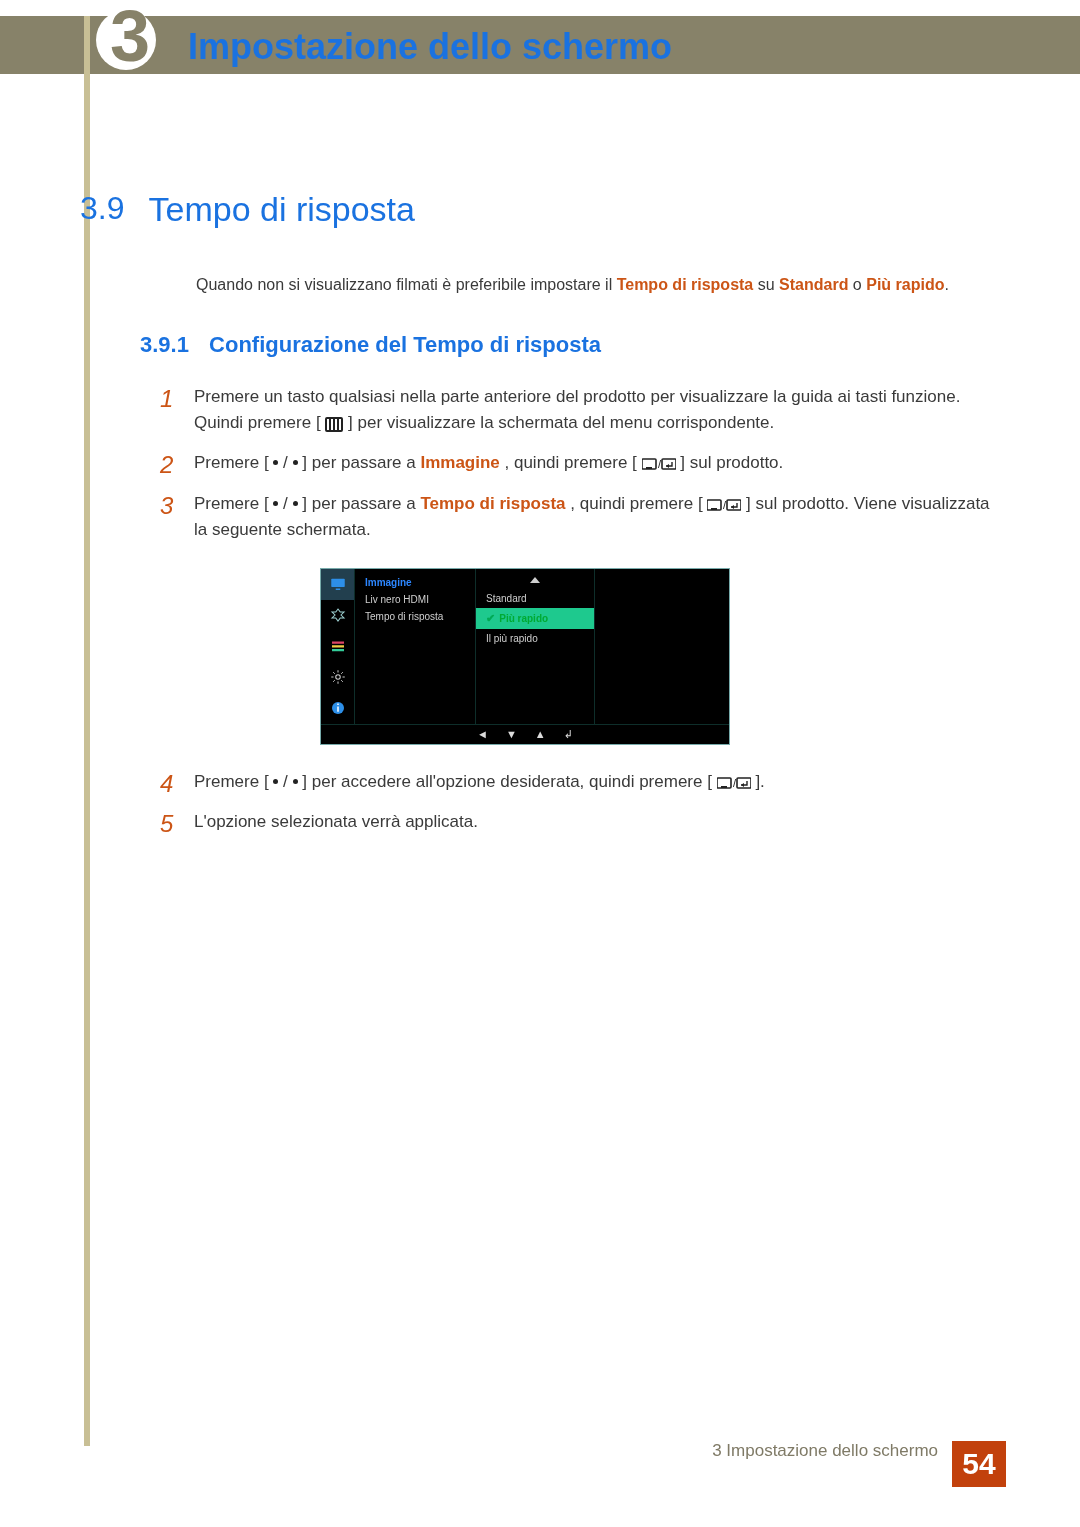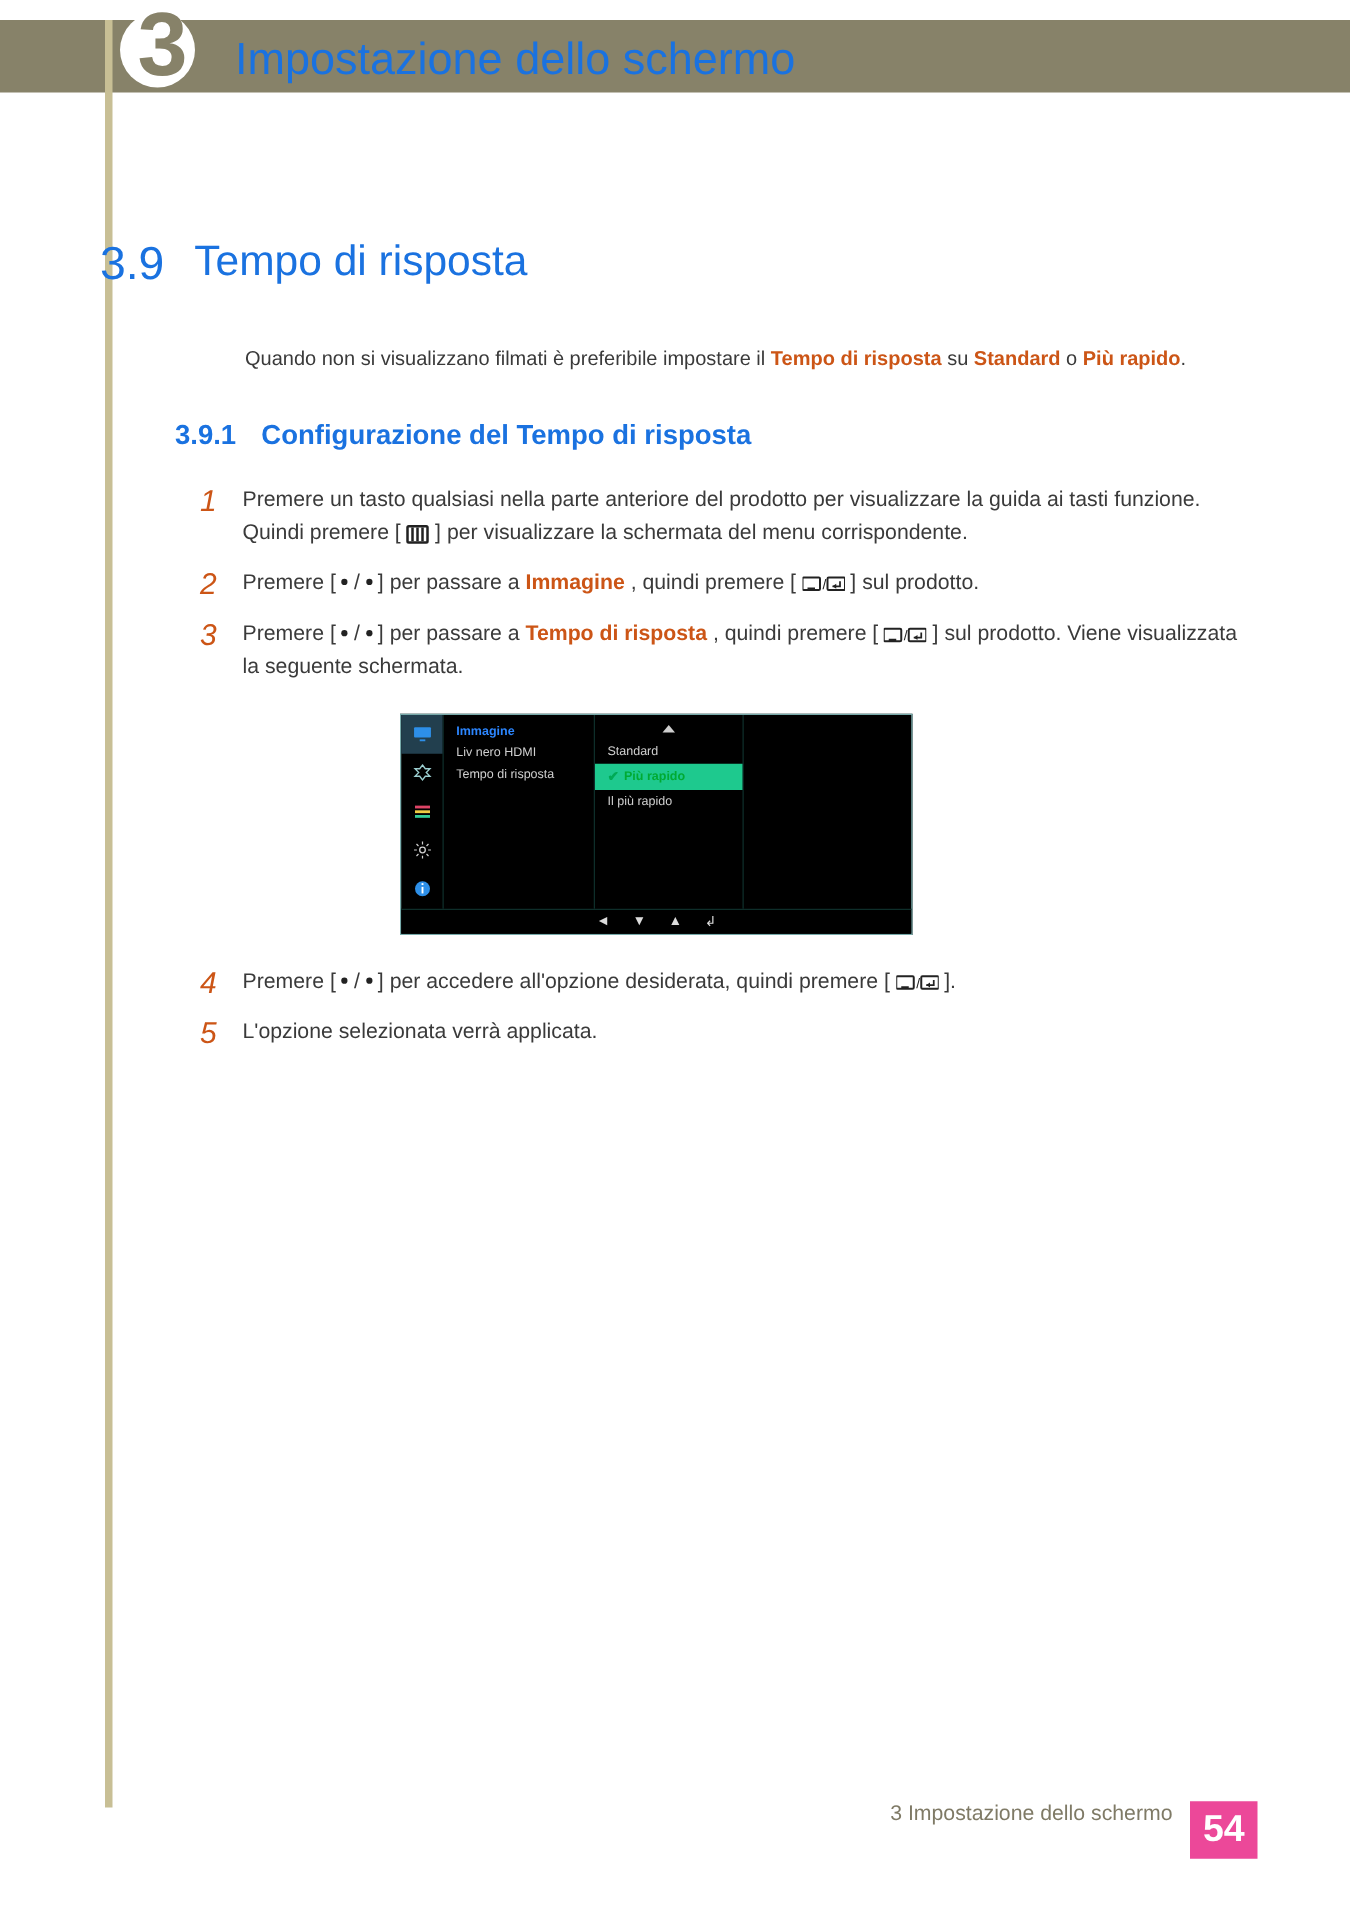--- a/index.html
+++ b/index.html
@@ -40,37 +40,37 @@
     color: #878269;
     font-size: 72px;
     font-weight: 700;
     line-height: 1;
   }
   .chapter-title {
     position: absolute;
     left: 188px; top: 26px;
     color: #1a72e0;
     font-size: 36px;
-    font-weight: 400;
+    font-weight: 700;
   }
   .content {
     position: absolute;
     left: 160px;
     top: 190px;
     width: 840px;
   }
   .section-heading {
     display: flex;
     gap: 24px;
     margin-left: -80px;
     margin-bottom: 44px;
   }
   .section-num {
     color: #1a72e0;
-    font-size: 37px;
+    font-size: 32px;
     font-weight: 400;
   }
   .section-title {
     color: #1a72e0;
     font-size: 34px;
     font-weight: 400;
   }
   .para {
     font-size: 17px;
     line-height: 1.55;
@@ -218,21 +218,21 @@
     display: flex;
     justify-content: flex-end;
     padding-right: 90px;
   }
   .footer-text {
     color: #7f7a66;
     font-size: 17px;
     margin-right: 14px;
   }
   .page-num-box {
-    background: #ec4899;
+    background: #c2410c;
     color: #fff;
     font-size: 30px;
     font-weight: 700;
     width: 54px;
     height: 46px;
     display: flex;
     align-items: center;
     justify-content: center;
   }
   .dot { display:inline-block; width:5px; height:5px; background:#222; border-radius:50%; vertical-align:3px; }

